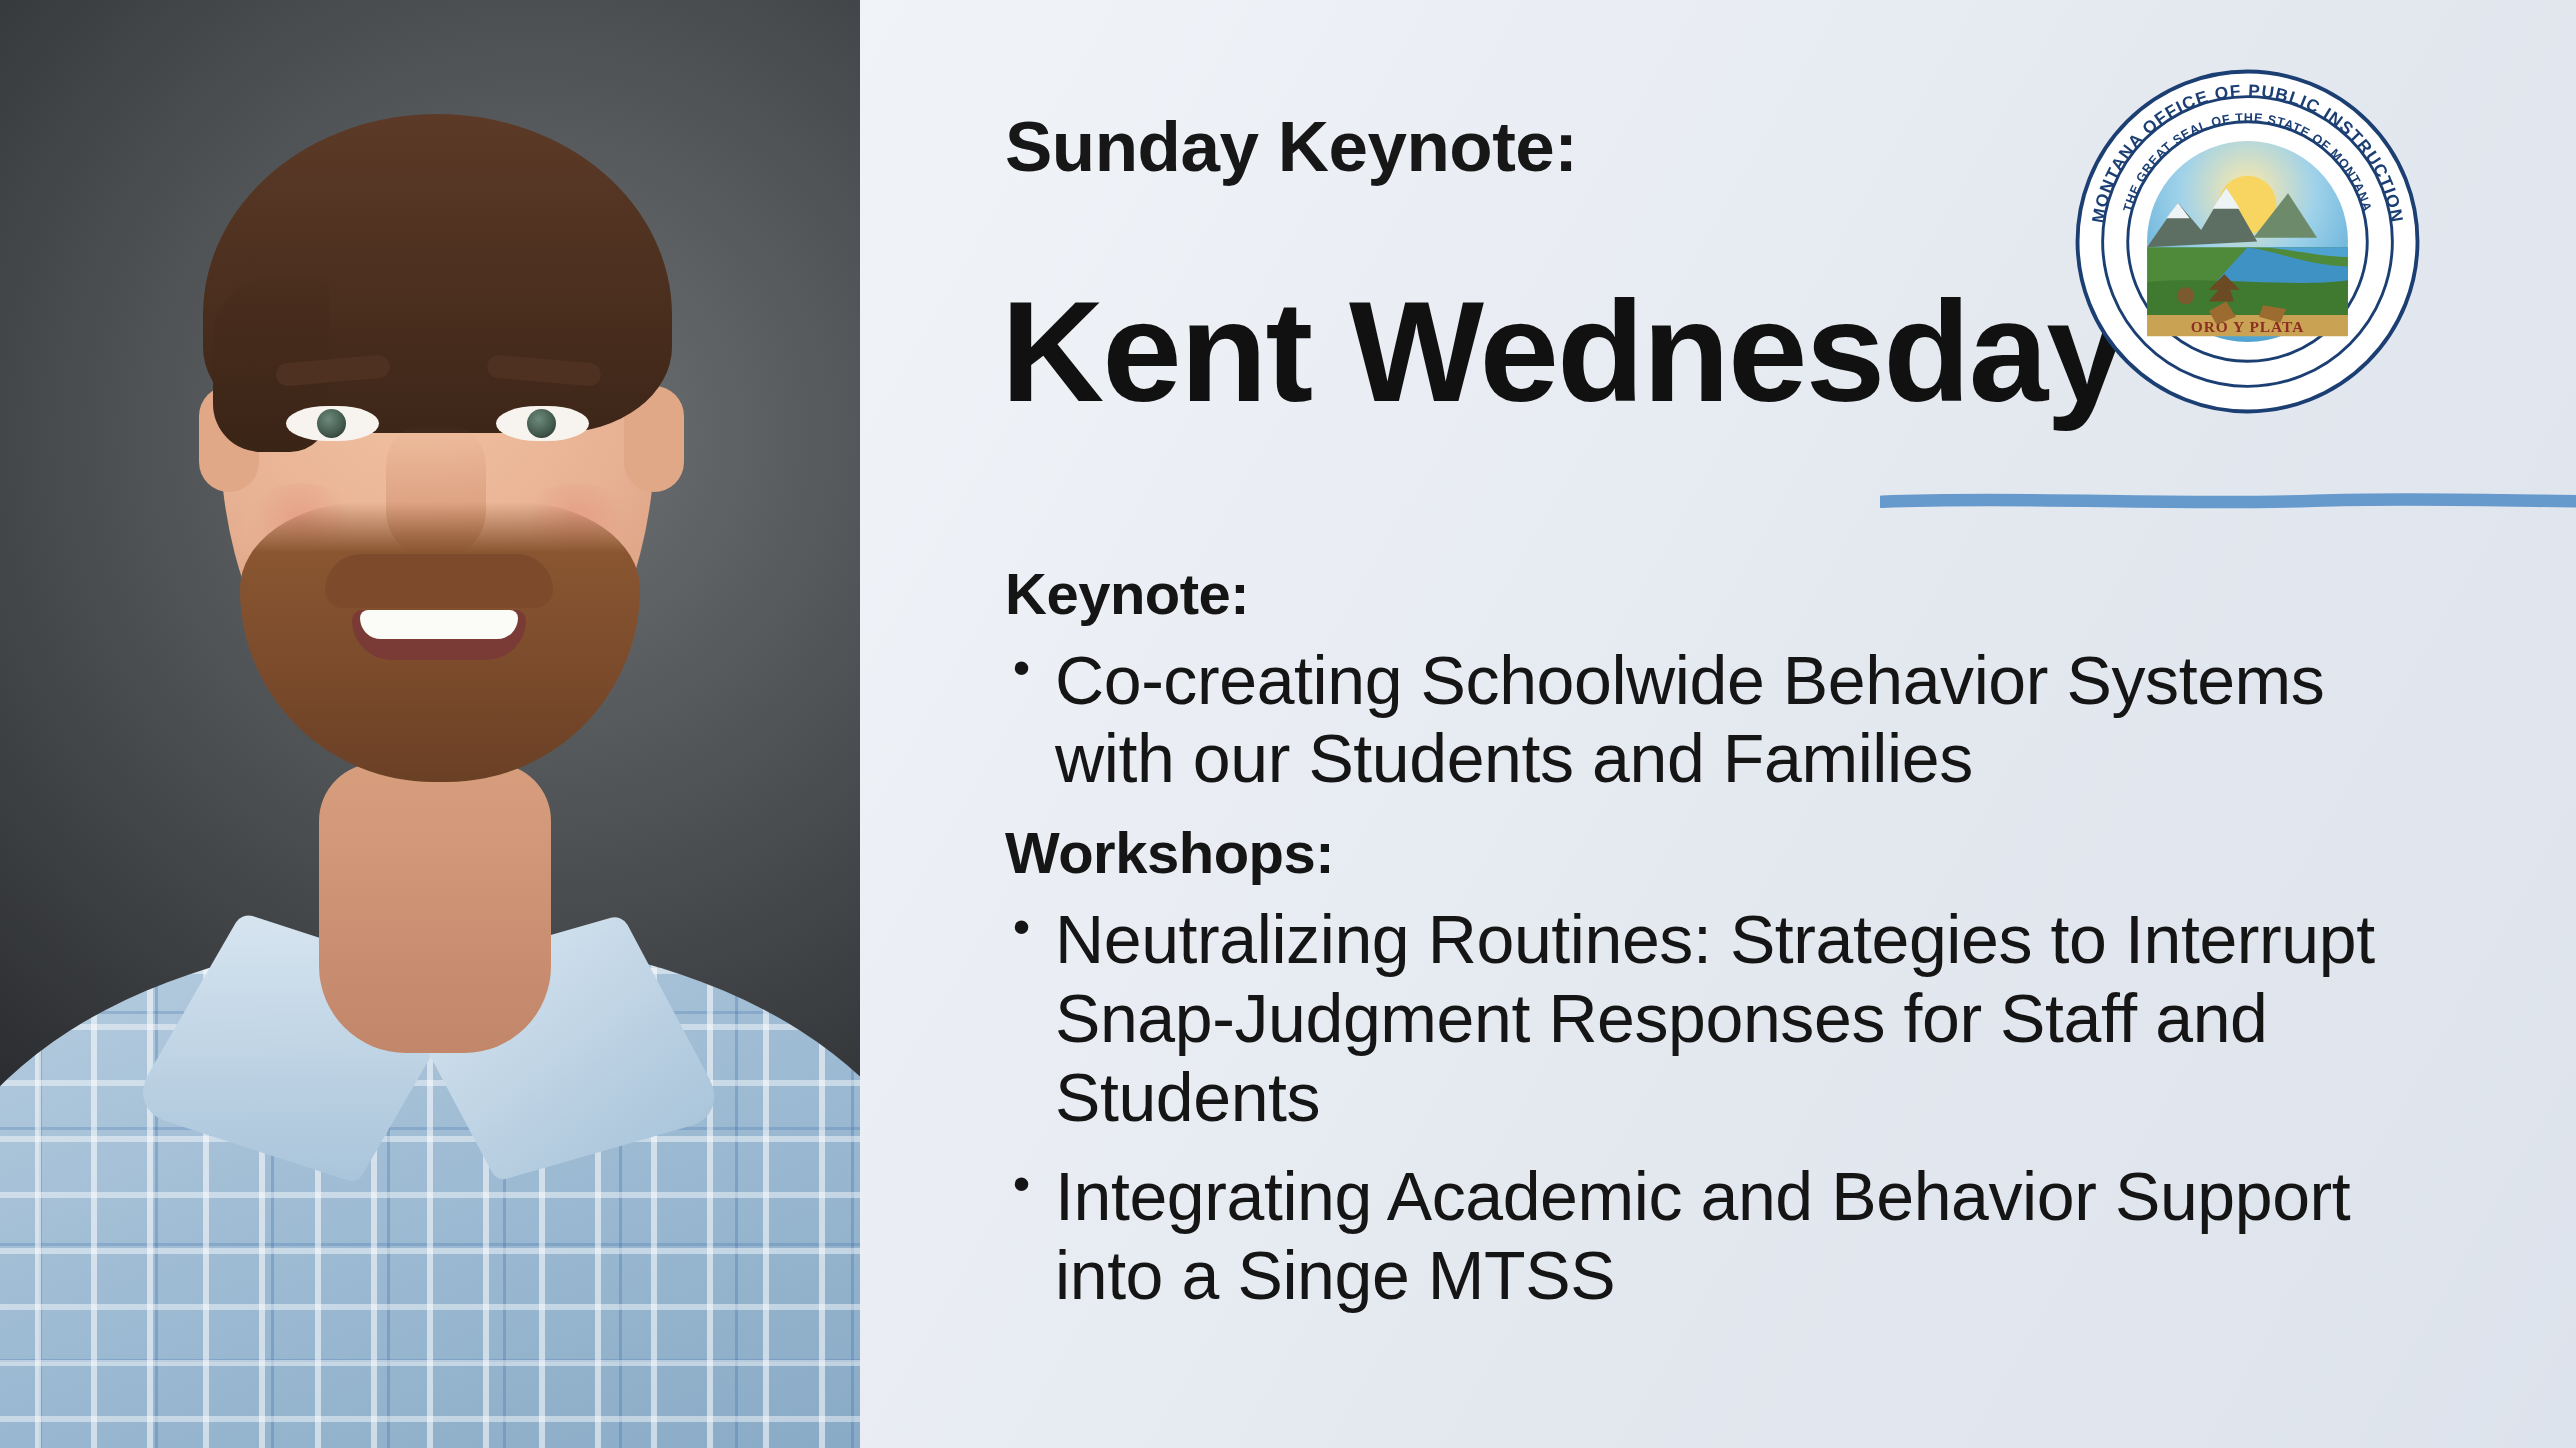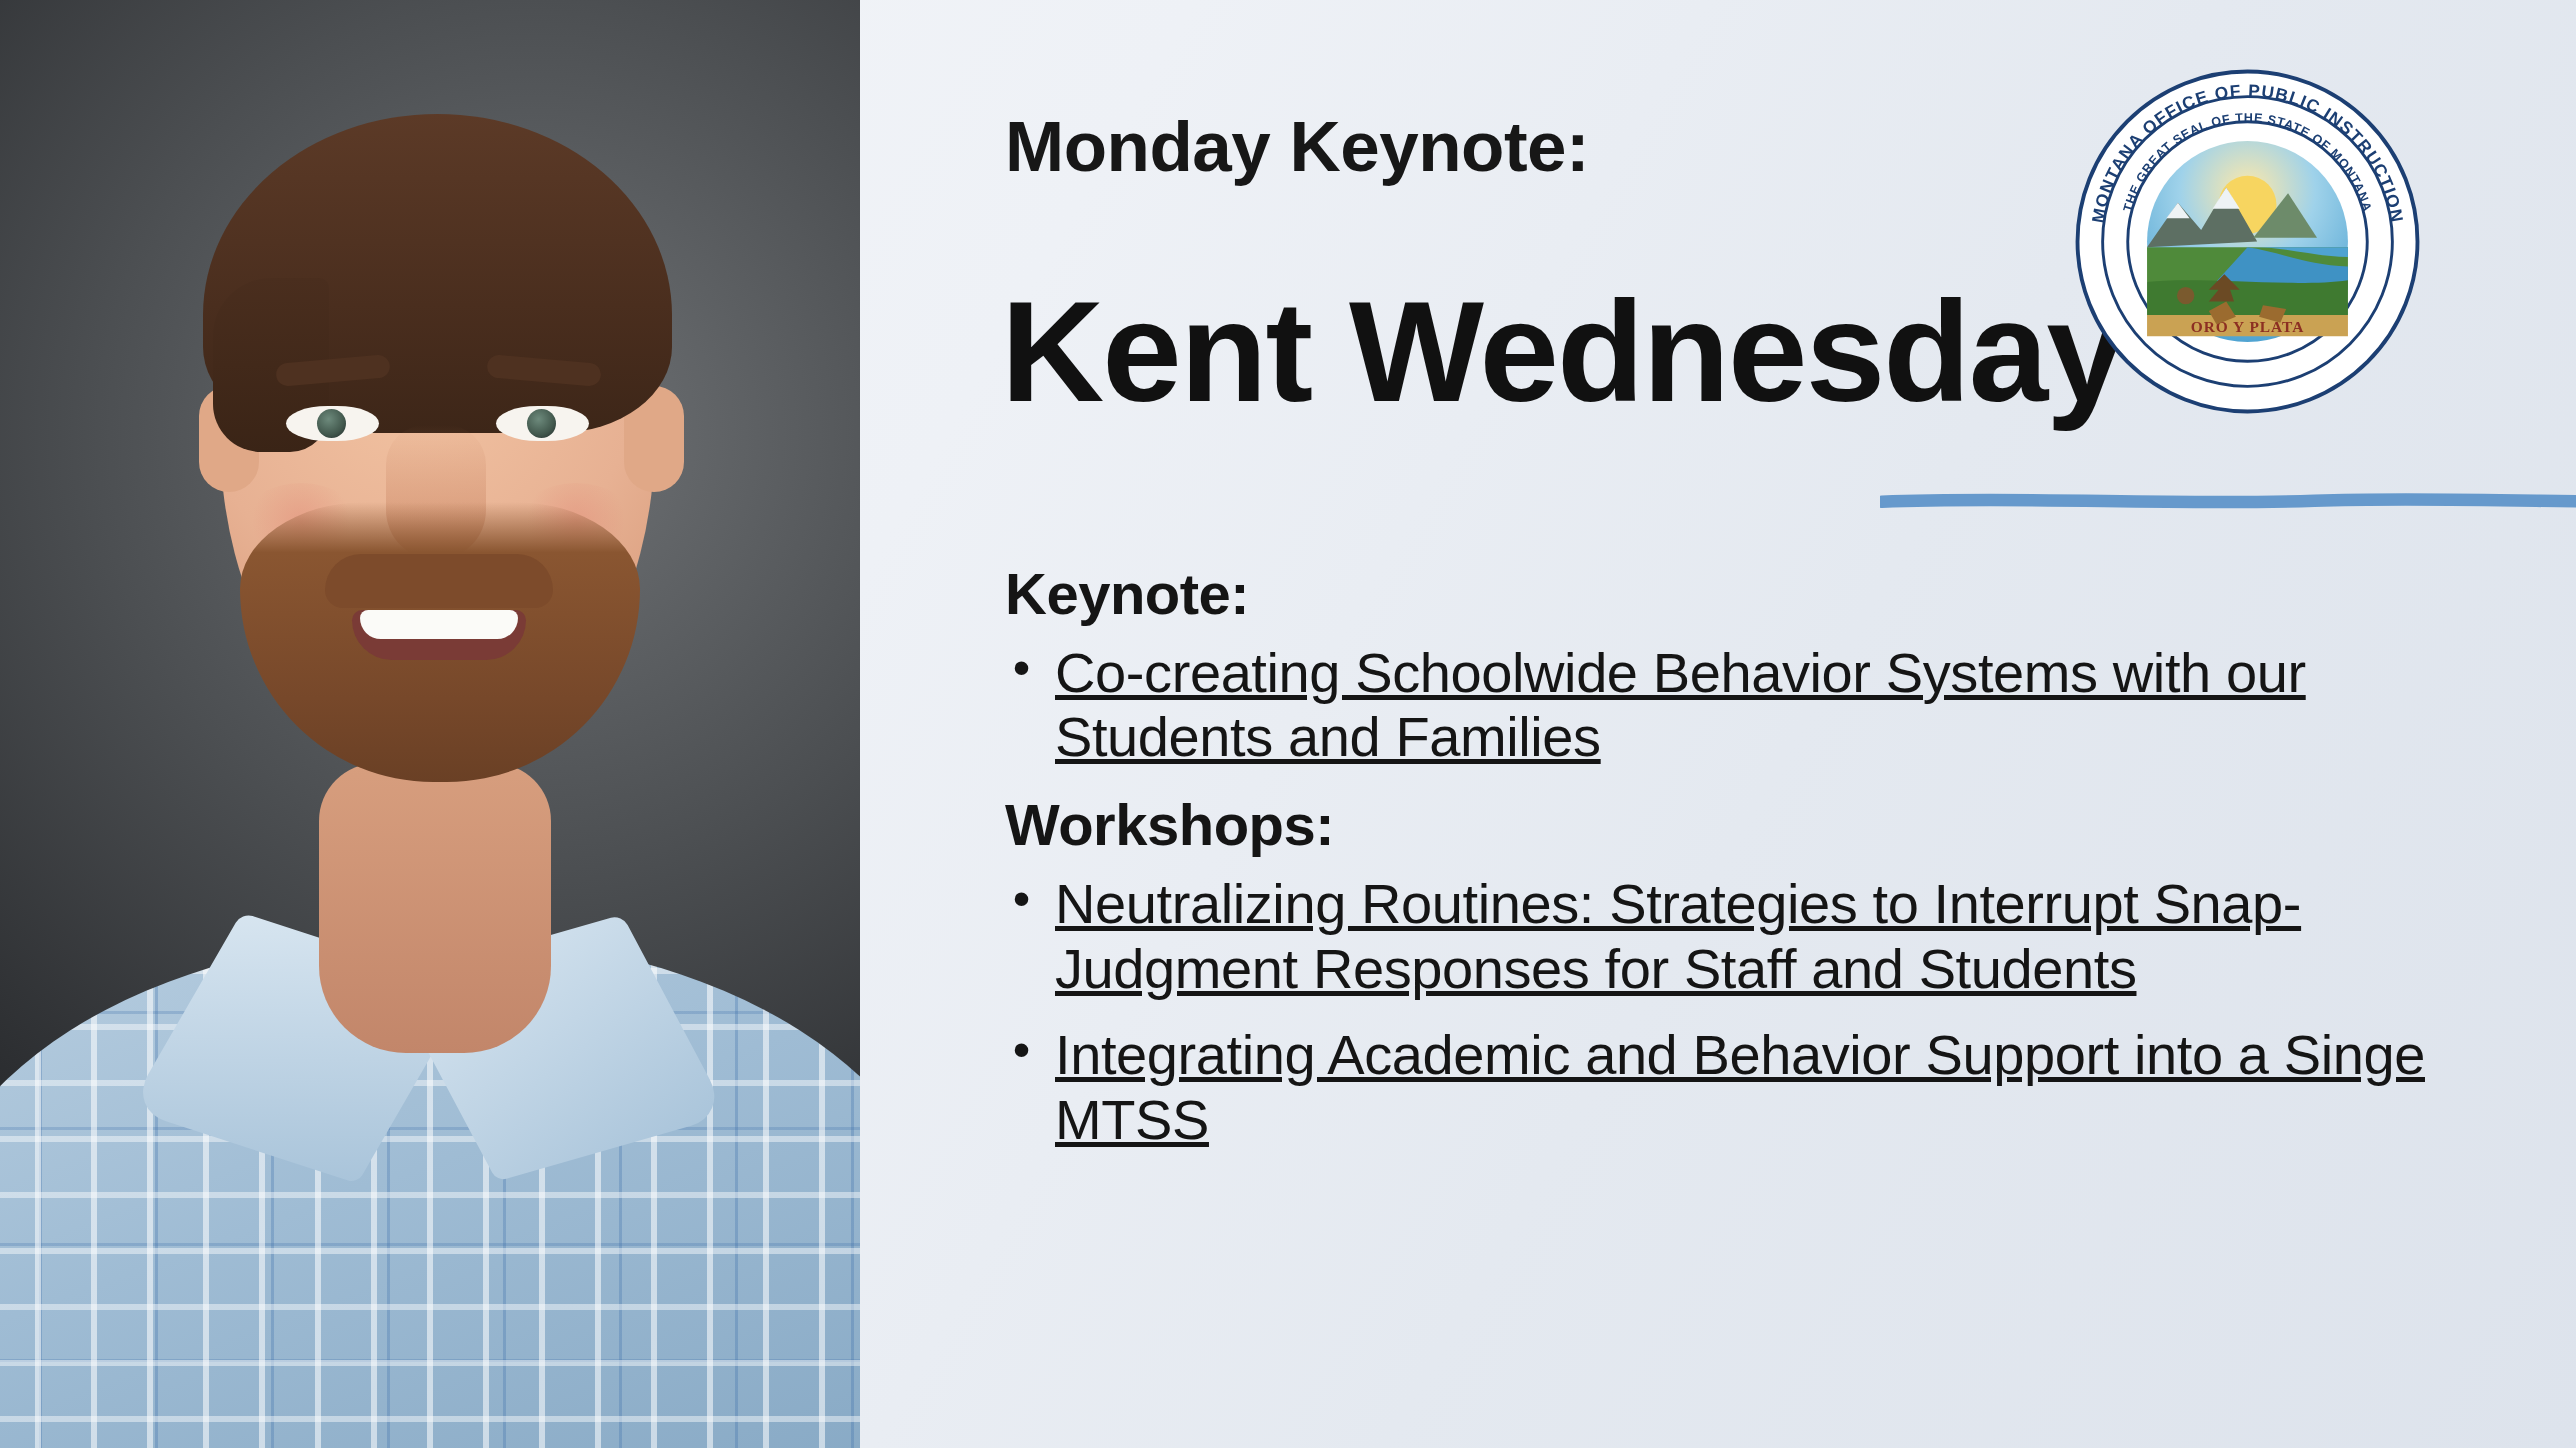--- a/index.html
+++ b/index.html
@@ -258,26 +258,25 @@
   .section-label.second { }
 
   ul.bullets {
     list-style: none;
     margin: 0 0 0 0;
     padding: 0;
   }
   ul.bullets li {
     position: relative;
     padding-left: 50px;
-    font-size: 56px;
+    font-size: 68px;
     line-height: 1.16;
     color: #151515;
     margin-bottom: 21px;
     letter-spacing: -0.4px;
-    text-decoration: underline;
   }
   ul.bullets li:before {
     content: "\2022";
     position: absolute;
     left: 7.7px;
     top: -1.9px;
     font-size: 50px;
     color: #151515;
   }
 
@@ -315,21 +314,21 @@
     <div class="p-nose"></div>
     <div class="p-beard"></div>
     <div class="p-mustache"></div>
     <div class="p-mouth">
       <div class="p-teeth"></div>
     </div>
   </div>
 
   <div class="content">
 
-    <div class="eyebrow">Monday Keynote:</div>
+    <div class="eyebrow">Sunday Keynote:</div>
 
     <div class="name">Kent Wednesday</div>
 
     <div class="rule">
       <svg width="1062" height="15.5" viewBox="0 0 1100 16" xmlns="http://www.w3.org/2000/svg">
         <path d="M2,9 C150,3 300,13 450,8 C600,3 760,13 900,8 C980,5 1040,7 1098,6" fill="none" stroke="#6699cc" stroke-width="13" stroke-linecap="round"></path>
       </svg>
     </div>
 
     <div class="body">

